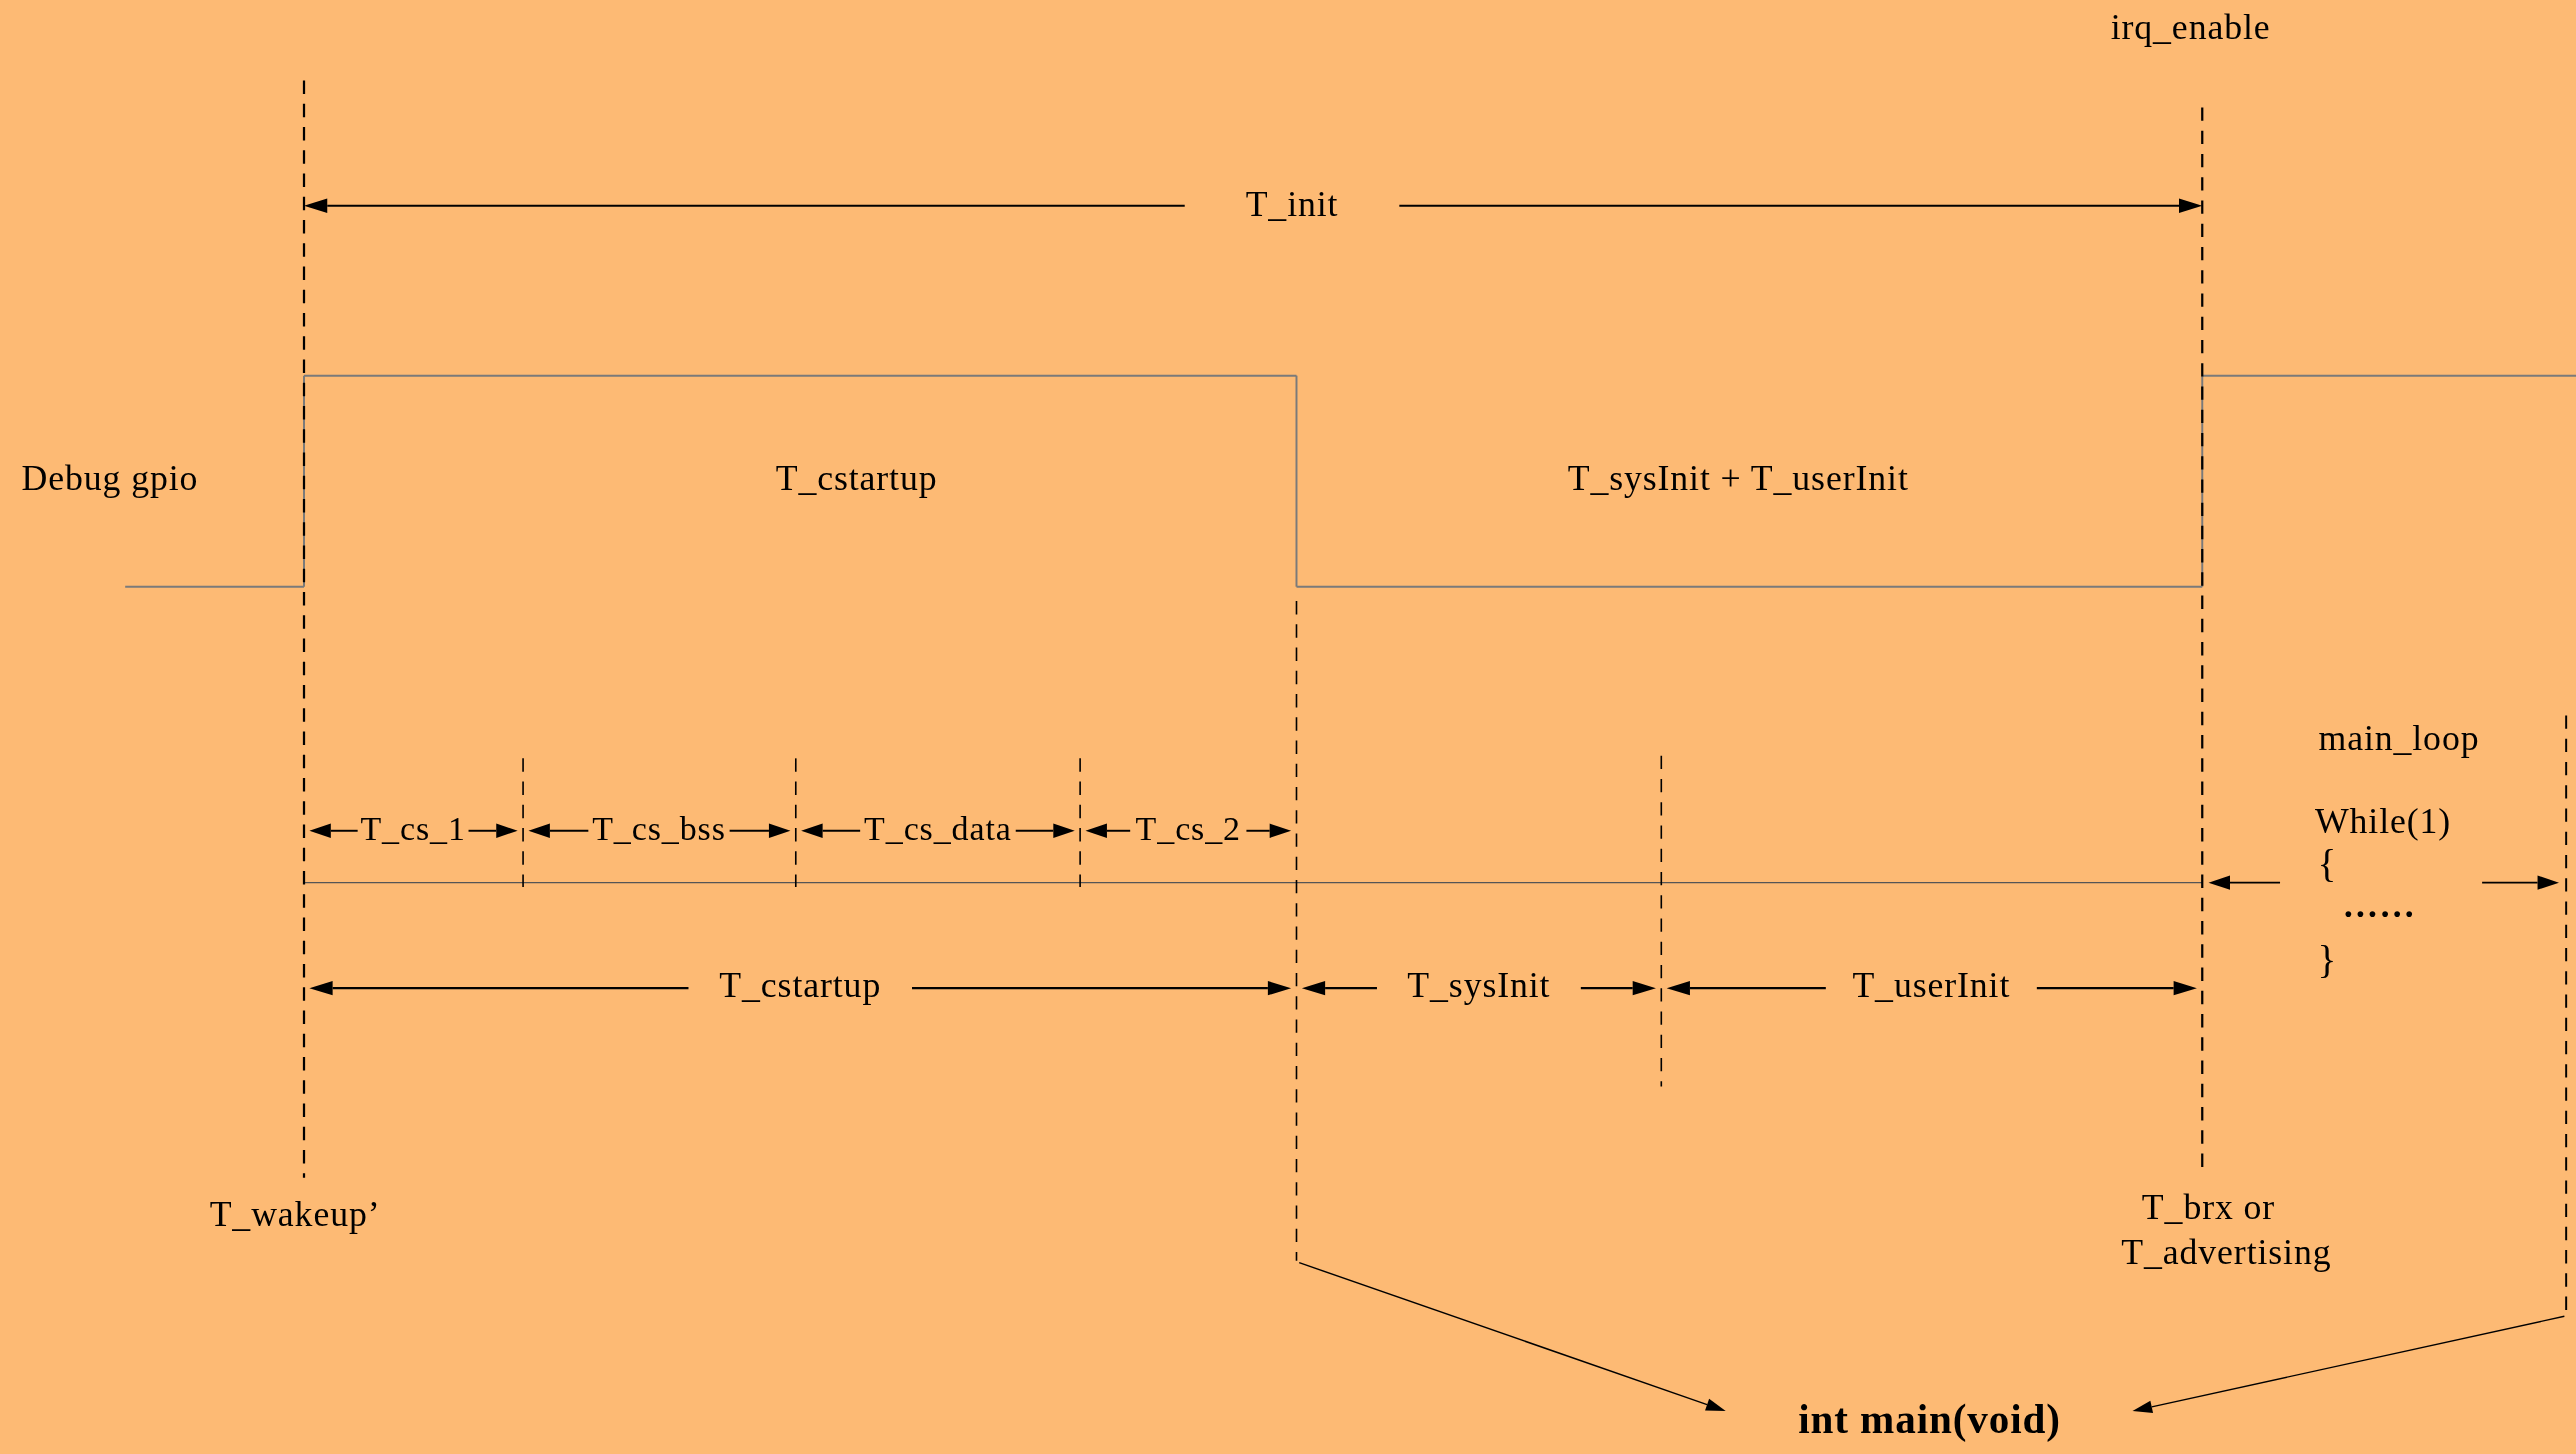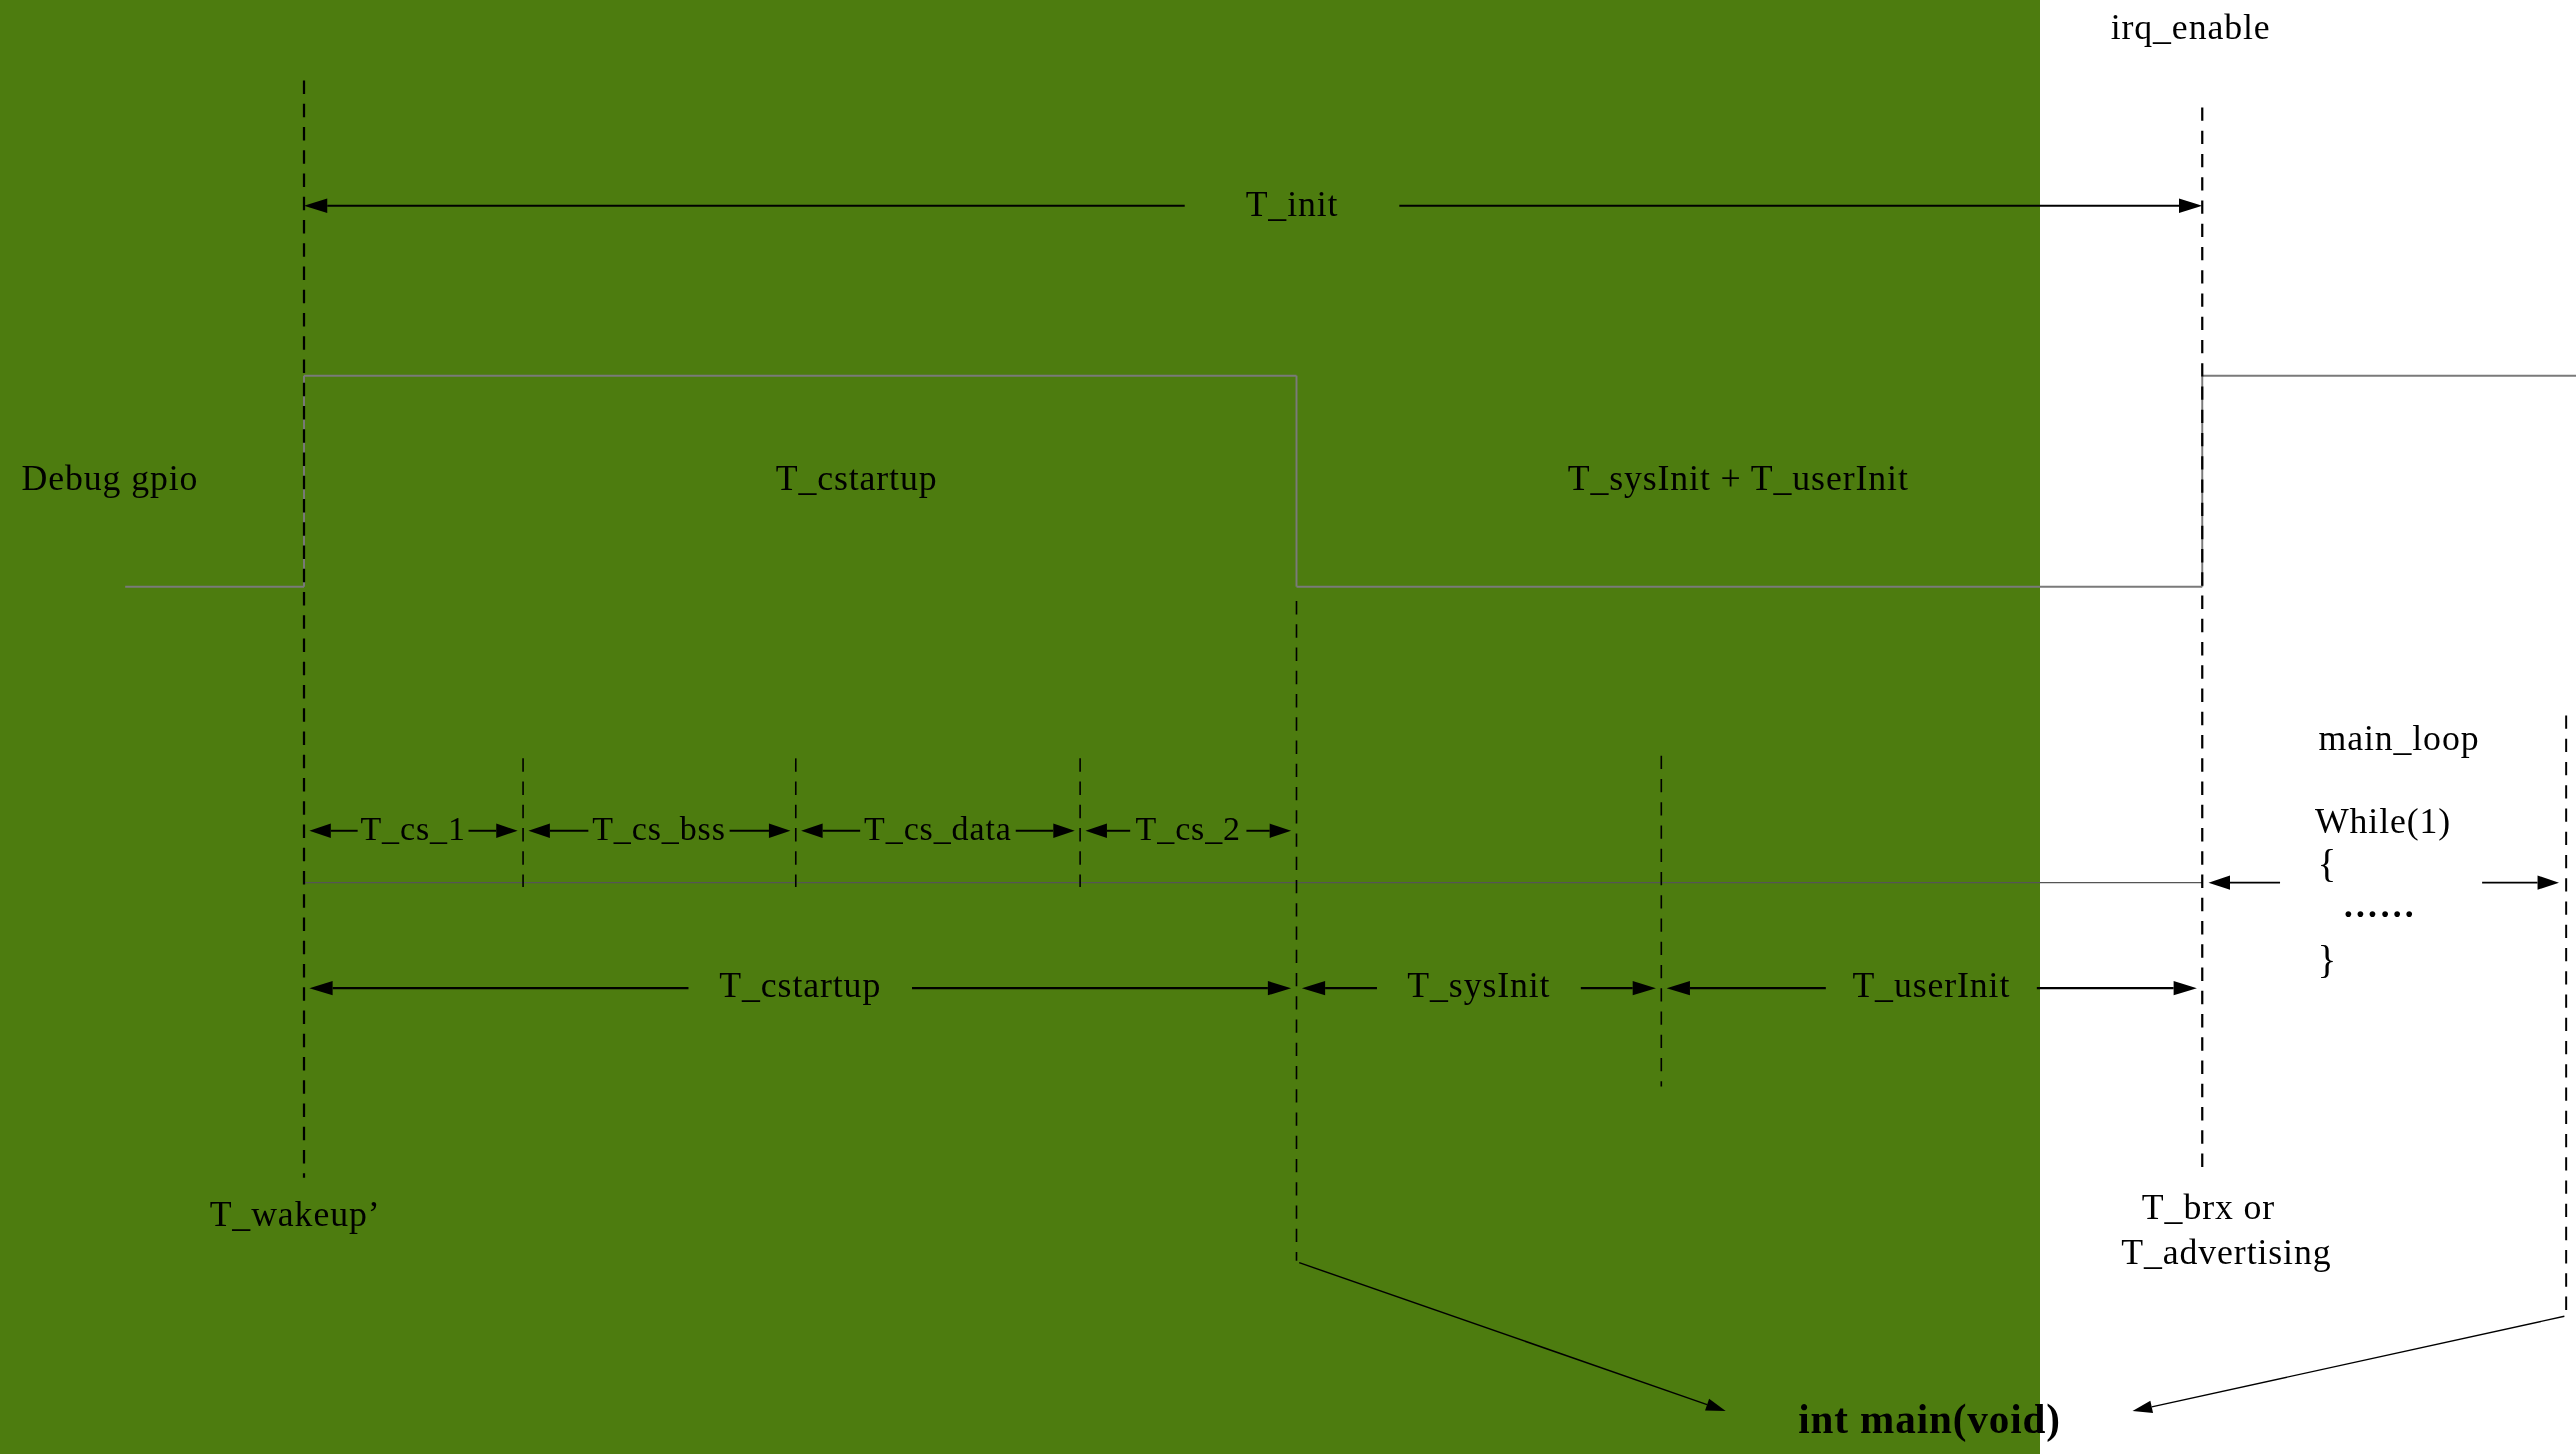--- a/index.html
+++ b/index.html
@@ -1,23 +1,23 @@
 <!DOCTYPE html>
 <html style="font-size:14.3px"><head>
 <meta charset="utf-8">
 <style>
   html, body {
     margin: 0;
     padding: 0;
     background: #ffffff;
   }
   .canvas-wrap {
-    width: 2040px;
+    width: 2576px;
     height: 1455px;
-    background: #4d7c0f;
+    background: #fdba74;
     position: relative;
     font-family: "Liberation Serif", "DejaVu Serif", serif;
   }
   svg text {
     font-family: "Liberation Serif", "DejaVu Serif", serif;
     fill: #000000;
     letter-spacing: 1px;
   }
 </style>
 </head>

